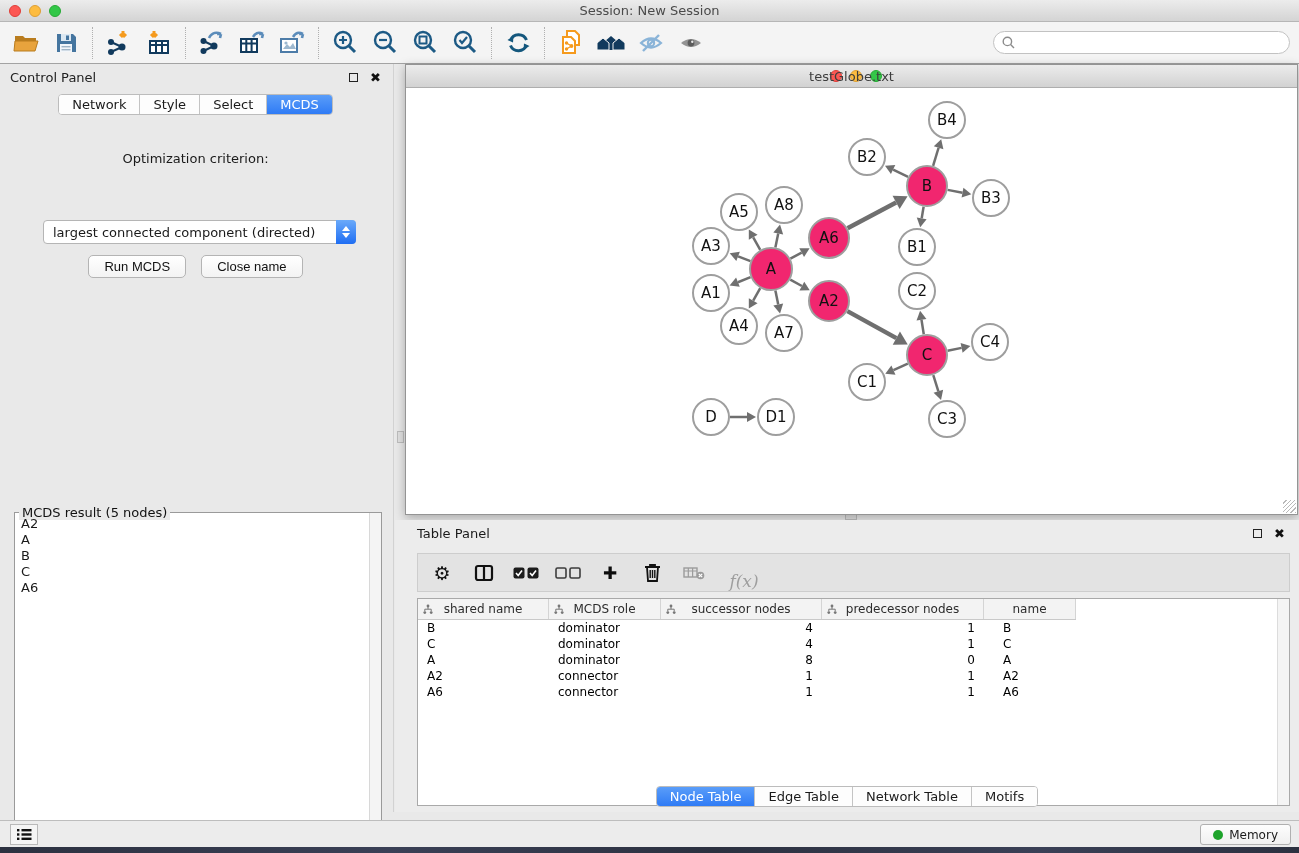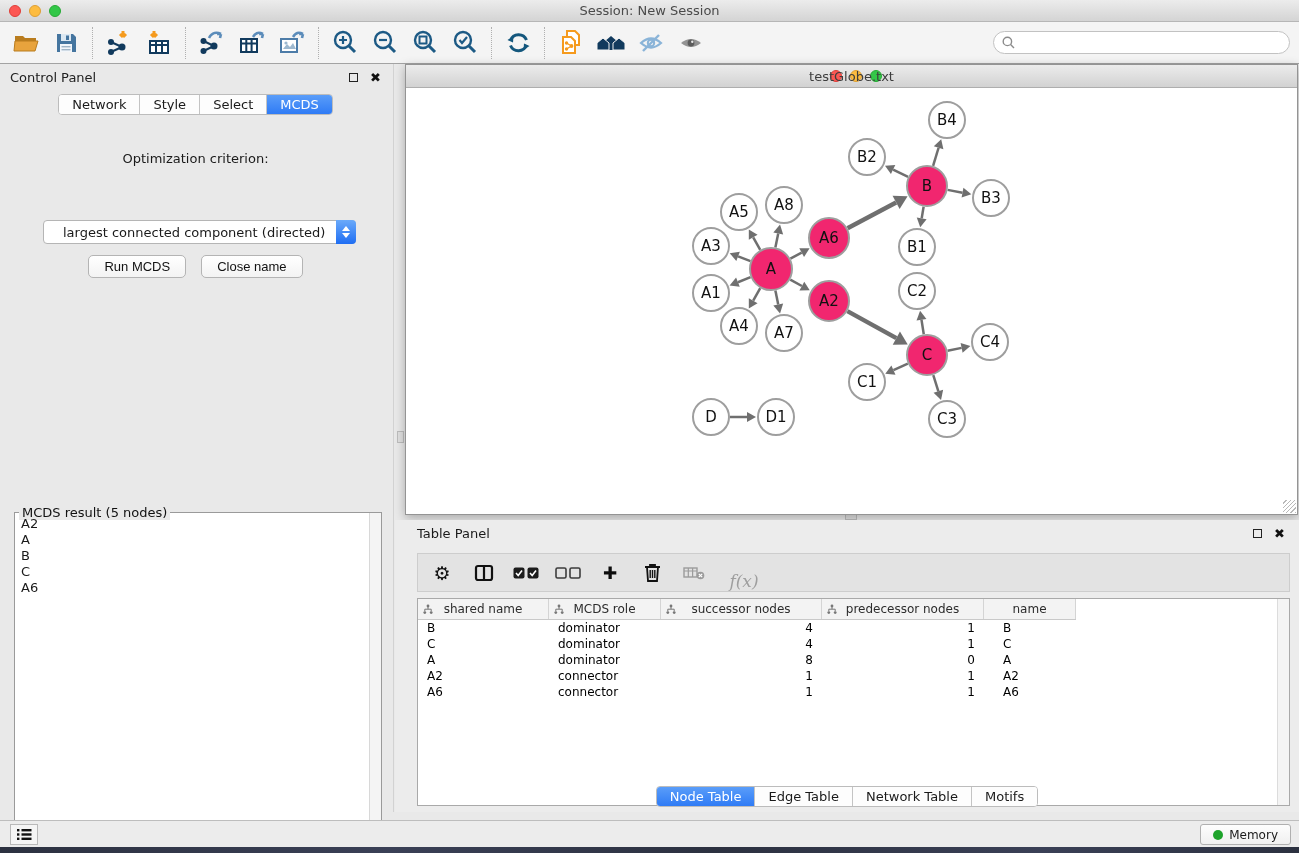--- a/index.html
+++ b/index.html
@@ -35,21 +35,21 @@
   .winbtn-x { font-size:13px; font-weight:bold; color:#111; line-height:1; }
   .seg-tabs { display:flex; justify-content:center; margin-top:4px; }
   .seg { display:flex; border:1px solid #bcbcbc; border-radius:4px; overflow:hidden; background:#fff; height:21px; }
   .seg .tab { padding:2px 13px; font-size:13px; color:#1a1a1a; border-right:1px solid #c4c4c4;
     display:flex; align-items:center; background:#fdfdfd; }
   .seg .tab:last-child { border-right:none; }
   .seg .tab.sel { background:linear-gradient(#5a9df9,#2f7bf5); color:#fff; }
   .opt-label { text-align:center; margin-top:36px; font-size:13px; }
   .combo { position:absolute; left:43px; top:156px; width:313px; height:24px; background:#fff;
     border:1px solid #b5b5b5; border-radius:4px; display:flex; align-items:center; }
-  .combo .val { flex:1; padding-left:19px; font-size:13px; white-space:nowrap; overflow:hidden; }
+  .combo .val { flex:1; padding-left:9px; font-size:13px; white-space:nowrap; overflow:hidden; }
   .combo .stepper { width:20px; height:24px; margin:-1px -1px -1px 0; border-radius:0 4px 4px 0;
     background:linear-gradient(#6aaafa,#1f6ef3); display:flex; flex-direction:column; align-items:center; justify-content:center; gap:2px; }
   .tri-up { width:0; height:0; border-left:4px solid transparent; border-right:4px solid transparent; border-bottom:5px solid #fff; }
   .tri-dn { width:0; height:0; border-left:4px solid transparent; border-right:4px solid transparent; border-top:5px solid #fff; }
   .btn-row { position:absolute; left:0; top:191px; width:391px; display:flex; justify-content:center; gap:15px; }
   .mac-btn { background:linear-gradient(#ffffff,#f3f3f3); border:1px solid #b4b4b4; border-radius:5px;
     padding:3px 15px; font-size:13px; color:#111; }
   .mcds-box { position:absolute; left:14px; top:448px; width:368px; height:352px; border:1px solid #9a9a9a;
     background:#fff; }
   .mcds-legend { position:absolute; left:4px; top:-8px; background:#e9e9e9; padding:0 3px; font-size:13px; color:#111; }

